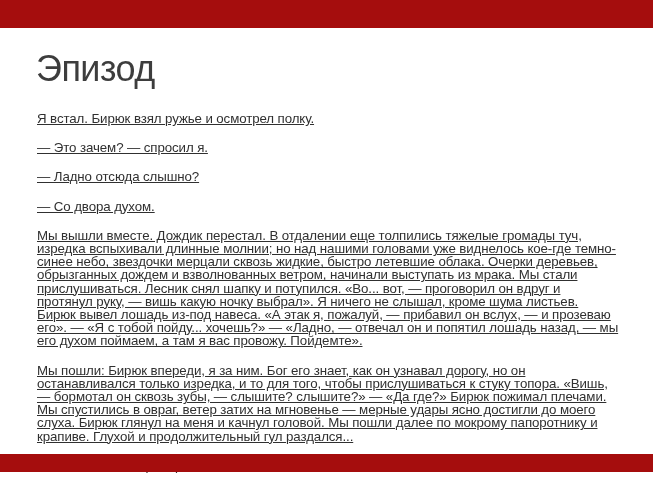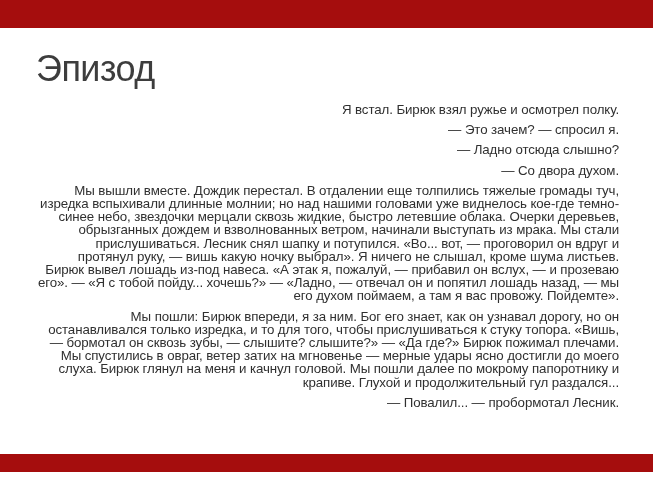--- a/index.html
+++ b/index.html
@@ -3,21 +3,20 @@
 <meta charset="utf-8">
 <style>
   html, body { margin: 0; padding: 0; background: #ffffff; }
   .slide {
     position: relative;
     width: 653px;
     height: 490px;
     background: #ffffff;
     overflow: hidden;
     font-family: "Liberation Sans", "DejaVu Sans", sans-serif;
-    text-align: right;
   }
   .accent-bar {
     position: absolute;
     left: 0;
     width: 653px;
     background: #a50d0d;
   }
   .accent-bar.top { top: 0; height: 28px; }
   .accent-bar.bottom { top: 454px; height: 18px; }
   .title {
@@ -33,21 +32,21 @@
   .body-text {
     position: absolute;
     left: 37px;
     top: 96px;
     width: 582px;
     color: #303030;
     font-size: 13.3px;
     line-height: 13.2px;
     letter-spacing: -0.1px;
   }
-  .body-text p { margin: 7px 0 5px 0; }
+  .body-text p { margin: 16px 0 5px 0; text-decoration: underline; }
   .marker {
     display: inline-block;
     font-size: 9px;
     font-weight: 700;
     color: #c7622f;
     vertical-align: 2px;
     letter-spacing: 0;
   }
 </style>
 </head>

